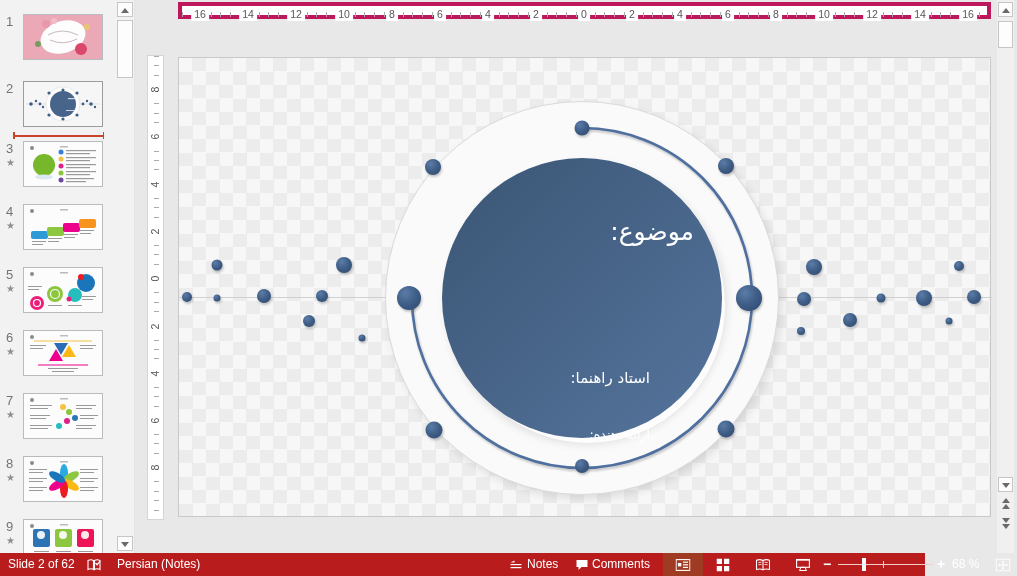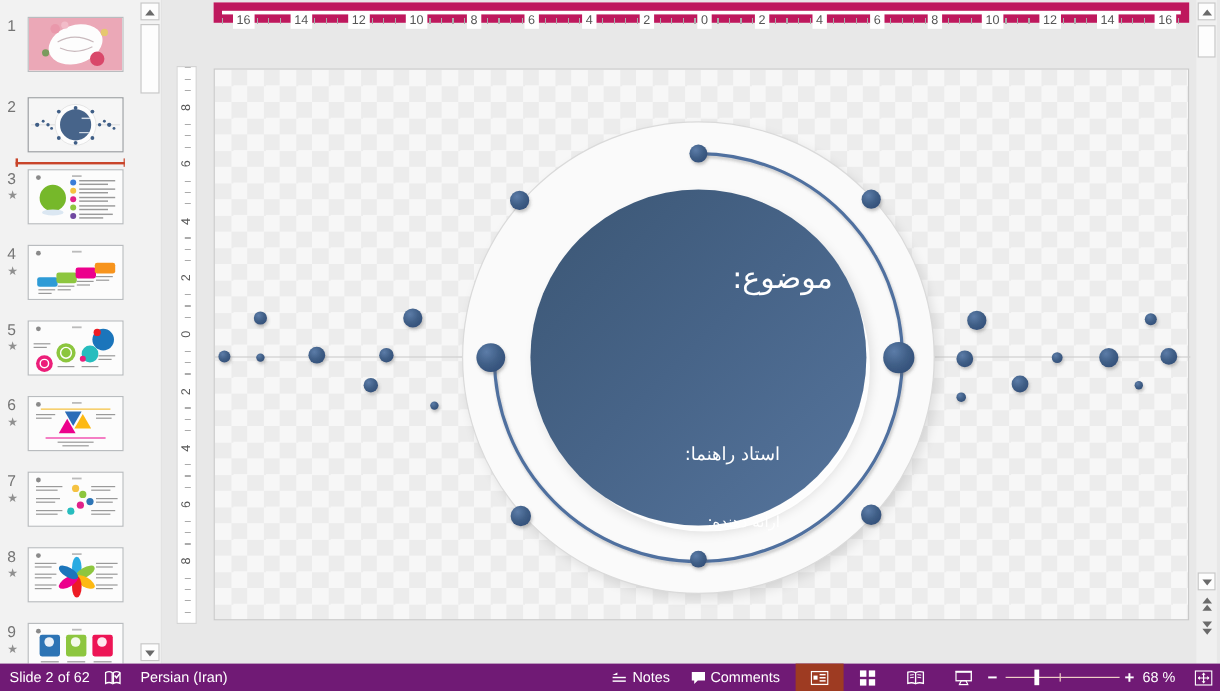--- a/index.html
+++ b/index.html
@@ -21,21 +21,21 @@
   #insert-line .bar { position:absolute; left:0; top:3px; width:91px; height:1.5px; background:#c8442a; }
   #insert-line .cap { position:absolute; top:0; width:1.5px; height:7px; background:#c8442a; }
 
   
   .sb-btn { position:absolute; background:#fdfdfd; border:1px solid #c6c6c6;
     color:#6a6a6a; font-size:7px; line-height:13px; text-align:center; }
   .sb-thumb { position:absolute; background:#fdfdfd; border:1px solid #c6c6c6; }
 
   
   #h-ruler { position:absolute; left:178px; top:2px; width:813px; height:17px;
-    background:#fff; border:7px solid #be185d; }
+    background:#fff; border:4px solid #be185d; }
   #h-ruler .tickrow { position:absolute; left:0; right:0; top:6px; height:5px;
     background:repeating-linear-gradient(to right,#ababab 0 1px,transparent 1px 9.6px); }
   .rnum { position:absolute; top:2px; transform:translateX(-50%); font-size:10.5px;
     color:#565656; background:#fff; padding:0 3px; line-height:13px; }
   #v-ruler { position:absolute; left:147px; top:55px; width:17px; height:465px;
     background:#fff; border:1px solid #d4d4d4; }
   #v-ruler .tickcol { position:absolute; top:0; bottom:0; left:6px; width:5px;
     background:repeating-linear-gradient(to bottom,#ababab 0 1px,transparent 1px 9.45px); }
   .rvnum { position:absolute; left:1px; width:13px; text-align:center; transform:rotate(-90deg);
     font-size:10.5px; color:#565656; background:#fff; line-height:13px; }
@@ -61,22 +61,22 @@
   #txt-supervisor { left:383px; top:311px; width:88px; font-size:15px; }
   #txt-presenter  { left:383px; top:345px; width:88px; font-size:12.5px;margin-top:24px; }
 
   
   #v-scroll { position:absolute; left:997px; top:0; width:17px; height:553px; background:#f0f0f0; }
   .tri { width:0; height:0; margin:0 auto; }
   .tri-up   { border-left:4px solid transparent; border-right:4px solid transparent; border-bottom:5px solid #6a6a6a; }
   .tri-down { border-left:4px solid transparent; border-right:4px solid transparent; border-top:5px solid #6a6a6a; }
 
   
-  #status-bar { position:absolute; left:0; top:553px; width:1017px; height:23px;
-    background:#701a75; color:#fff; font-size:12px; }
+  #status-bar { position:absolute; left:0; top:553px; width:925px; height:23px;
+    background:#b91c1c; color:#fff; font-size:12px; }
   .sb-item { position:absolute; top:0; height:23px; line-height:23px; white-space:nowrap; }
   .view-btn { position:absolute; top:0; height:23px; width:40px; }
   .view-btn.active { background:#9e3b22; }
   .view-btn svg, .sb-icon svg { position:absolute; left:50%; top:50%; transform:translate(-50%,-50%); }
   #zoom-track { position:absolute; left:838px; top:11px; width:95px; height:1px; background:#f0cfc6; }
   #zoom-tick { position:absolute; left:883px; top:8px; width:1px; height:7px; background:#f0cfc6; }
   #zoom-thumb { position:absolute; left:862px; top:5px; width:4px; height:13px; background:#fff; }
   .zoom-sign { font-size:14px; font-weight:bold; }
 </style>
 </head>
@@ -458,21 +458,21 @@
     <span class="sb-item" style="left:8px">Slide 2 of 62</span>
 
     <span class="sb-item sb-icon" style="left:85px; width:18px">
       <svg width="14" height="13" viewBox="0 0 14 13">
         <path d="M1 2 Q4 0.5 6.5 2 L6.5 11 Q4 9.5 1 11 Z" fill="none" stroke="#fff" stroke-width="1.1"></path>
         <path d="M13 2 Q10 0.5 7.5 2 L7.5 11 Q10 9.5 13 11 Z" fill="none" stroke="#fff" stroke-width="1.1"></path>
         <path d="M8.5 4.5 l1.6 1.8 L13 2.6" fill="none" stroke="#fff" stroke-width="1.3"></path>
       </svg>
     </span>
 
-    <span class="sb-item" style="left:117px">Persian (Iran)</span>
+    <span class="sb-item" style="left:117px">Persian (Notes)</span>
 
     <span class="sb-item sb-icon" style="left:508px; width:16px">
       <svg width="13" height="11" viewBox="0 0 13 11">
         <path d="M1 3 L5 1 L5 3 Z" fill="#fff"></path>
         <rect x="1" y="4.5" width="11" height="1.2" fill="#fff"></rect>
         <rect x="1" y="7.5" width="11" height="1.2" fill="#fff"></rect>
       </svg>
     </span>
     <span class="sb-item" style="left:527px">Notes</span>
 

